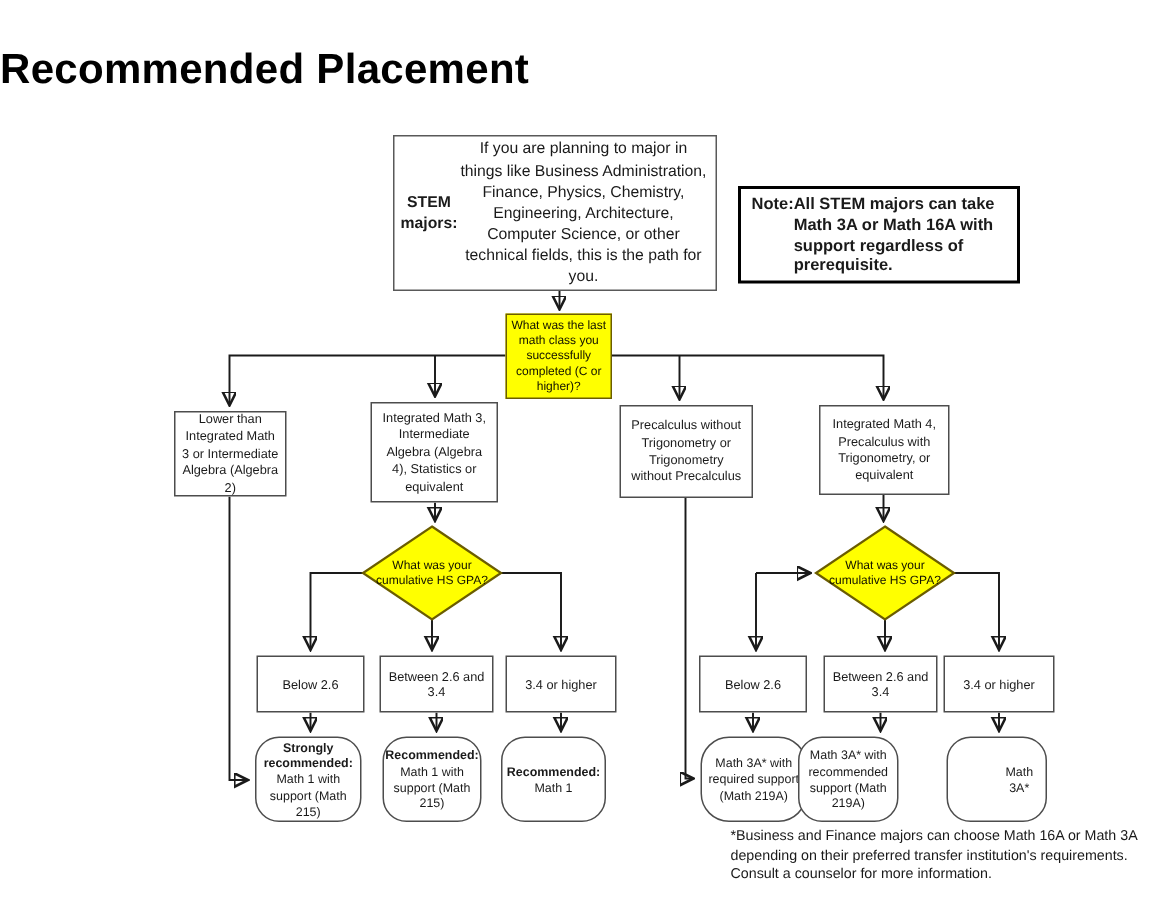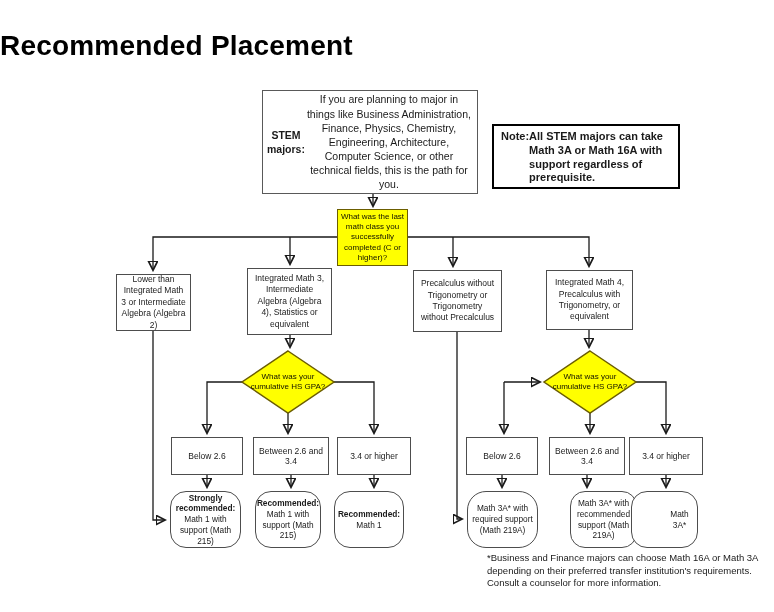--- a/index.html
+++ b/index.html
@@ -42,21 +42,21 @@
   .dtR{left:548px;top:362px;height:40px;}
   .gpa{font-size:8.5px;height:38px;top:437px;}
   .gL1{left:171px;width:72px;} .gL2{left:253px;width:76px;} .gL3{left:337px;width:74px;}
   .gR1{left:466px;width:72px;} .gR2{left:549px;width:76px;} .gR3{left:629px;width:74px;}
   .result{
     top:491px;height:57px;border-radius:16px;font-size:8.3px;line-height:1.3;
     flex-direction:column;padding:3px 2px;
   }
   .result .hd{font-weight:bold;}
   .rL1{left:170px;width:71px;} .rL2{left:255px;width:66px;} .rL3{left:334px;width:70px;}
-  .rR1{left:467px;width:71px;border-radius:19px;} .rR2{left:570px;width:67px;border-radius:15px;} .rR3{left:631px;width:67px;padding-left:32px;}
+  .rR1{left:467px;width:71px;border-radius:19px;} .rR2{left:532px;width:67px;} .rR3{left:631px;width:67px;padding-left:32px;}
   .footnote{
     left:463px;top:552px;width:272px;font-size:9.5px;line-height:1.32;text-align:left;color:#1a1a1a;margin-left:24px;
   }
   svg.overlay{position:absolute;left:0;top:0;width:774px;height:612px;pointer-events:none;}
   svg.overlay path, svg.overlay polyline{fill:none;stroke:#1a1a1a;stroke-width:1.3;}
 </style>
 </head>
 <body>
 
 <div class="canvas">

